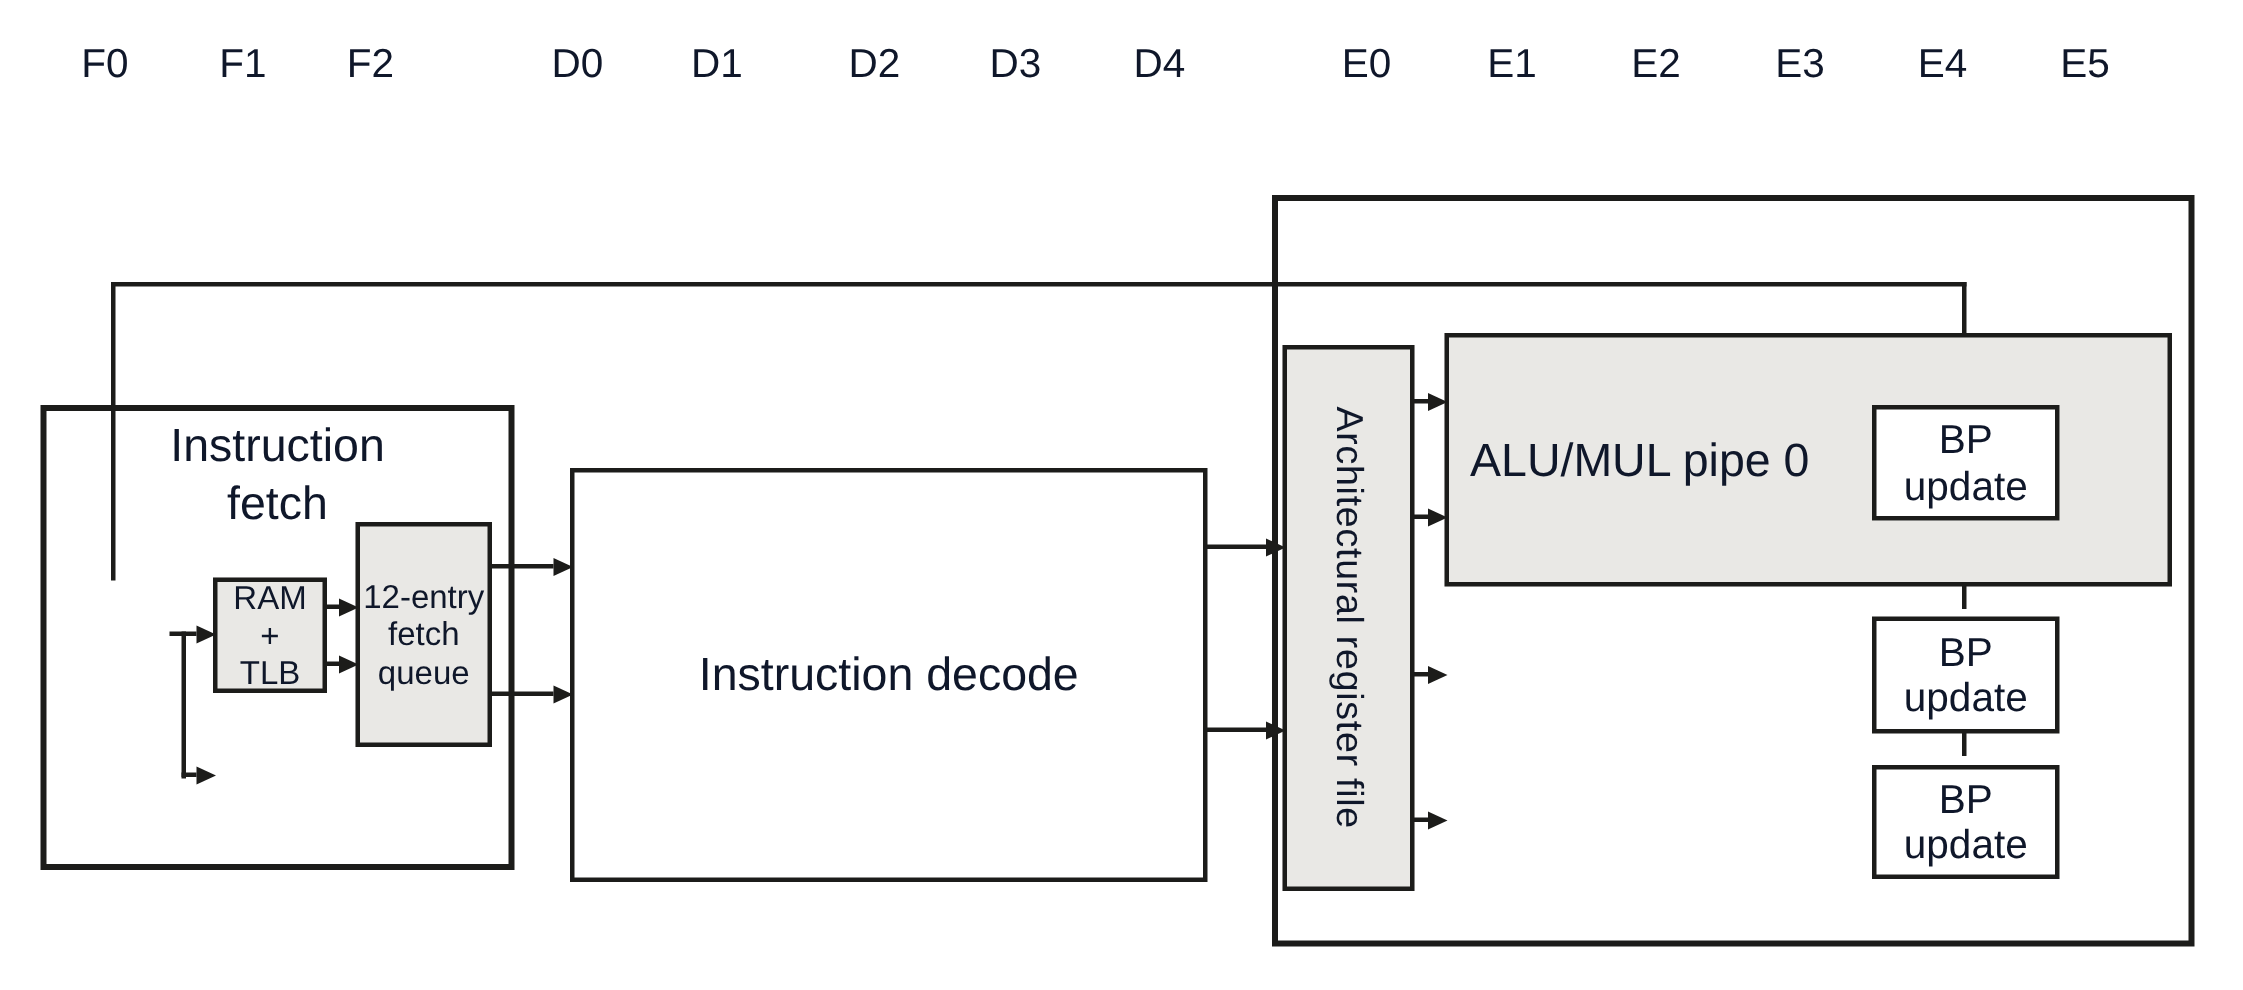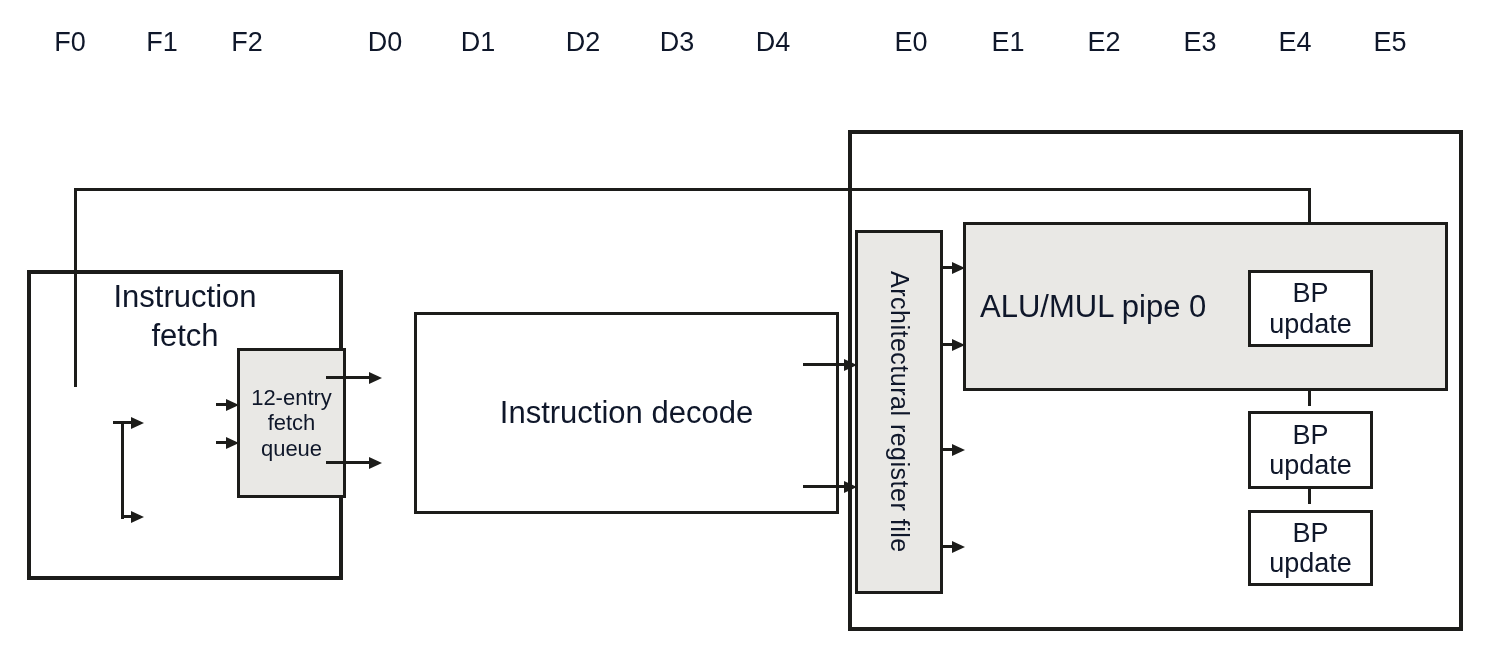--- a/index.html
+++ b/index.html
@@ -49,27 +49,30 @@
     <span class="stage-label" style="left:1295px">E4</span>
     <span class="stage-label" style="left:1390px">E5</span>
   </div>
 
 
   <div class="box outer" style="left:27px; top:270px; width:316px; height:310px;"></div>
   <div class="abs pre biglabel" style="left:27px; top:278px; width:316px; text-align:center; line-height:1.25;">Instruction
 fetch</div>
 
 
+  <div class="box gray center pre smalltext" style="left:142px; top:385px; width:76px; height:77px;"><span>RAM
++
+TLB</span></div>
 
 
-  <div class="box gray center pre smalltext" style="left:237px; top:348px; width:109px; height:150px;"><span>12-entry
+  <div class="box gray center pre smalltext" style="left:237px; top:348px; width:91px; height:150px;"><span>12-entry
 fetch
 queue</span></div>
 
-  <div class="box white center biglabel" style="left:380px; top:312px; width:425px; height:202px;margin-left:34px;">
+  <div class="box white center biglabel" style="left:380px; top:312px; width:425px; height:276px;">
       <span>Instruction decode</span>
     </div>
 
   <div class="box outer" style="left:848px; top:130px; width:615px; height:501px;"></div>
 
   <div class="box gray center" style="left:855px; top:230px; width:88px; height:364px;">
     <span class="vertical-text">Architectural register file</span>
   </div>
 
   <div class="box gray pipe biglabel" style="left:963px; top:222px; width:485px; height:169px;">

